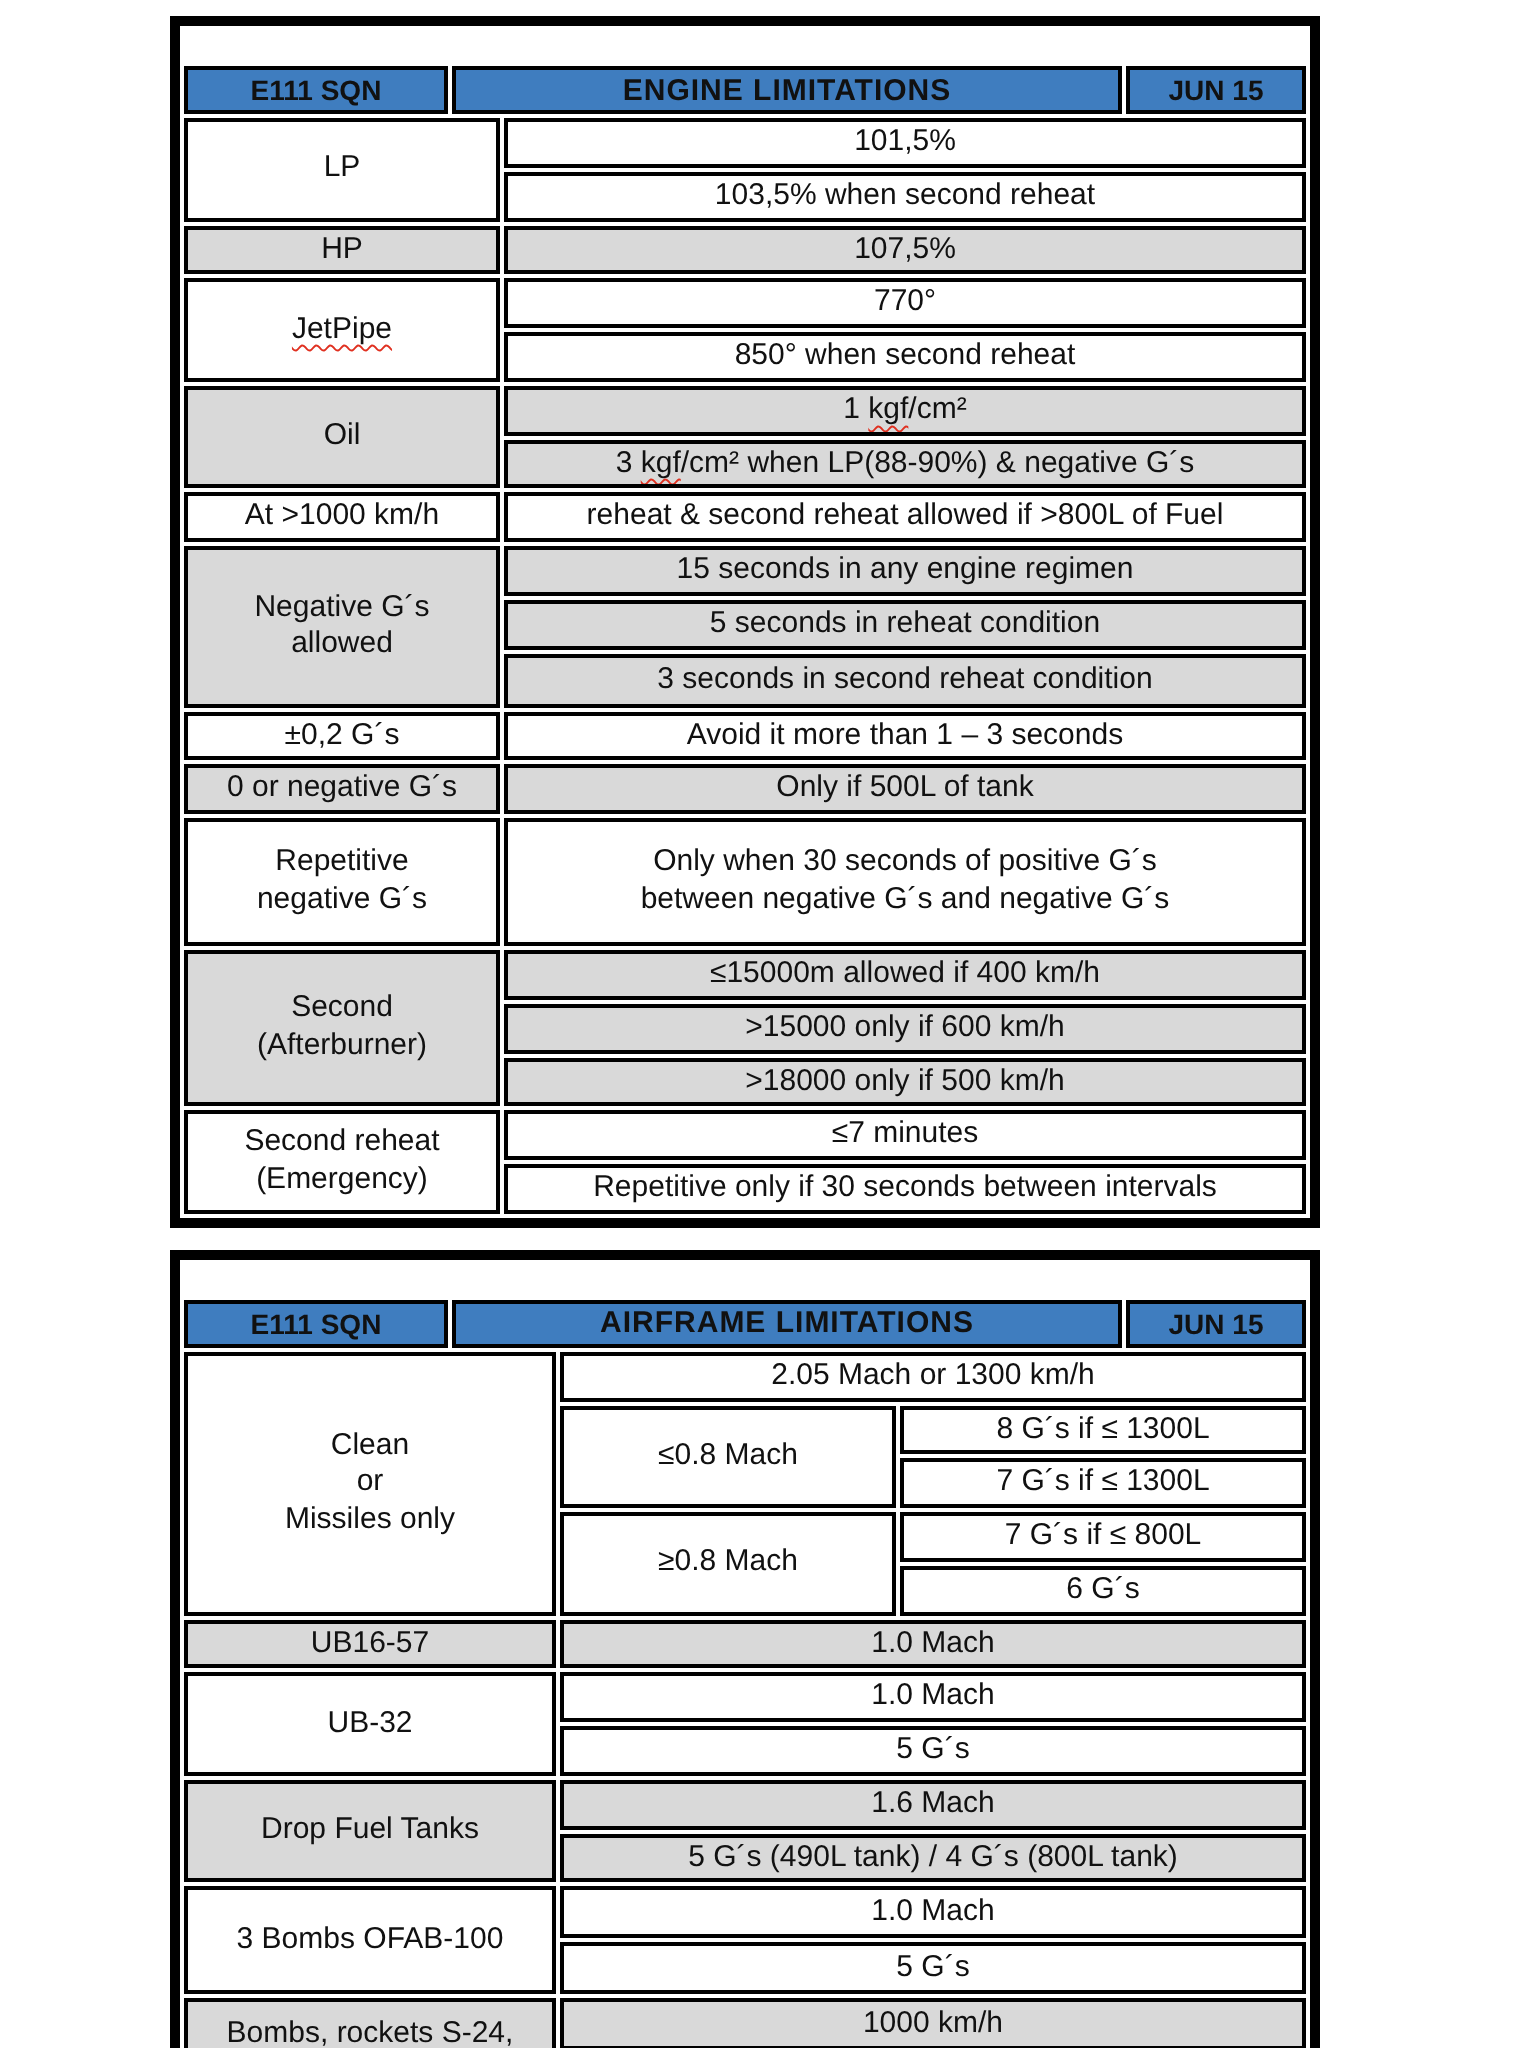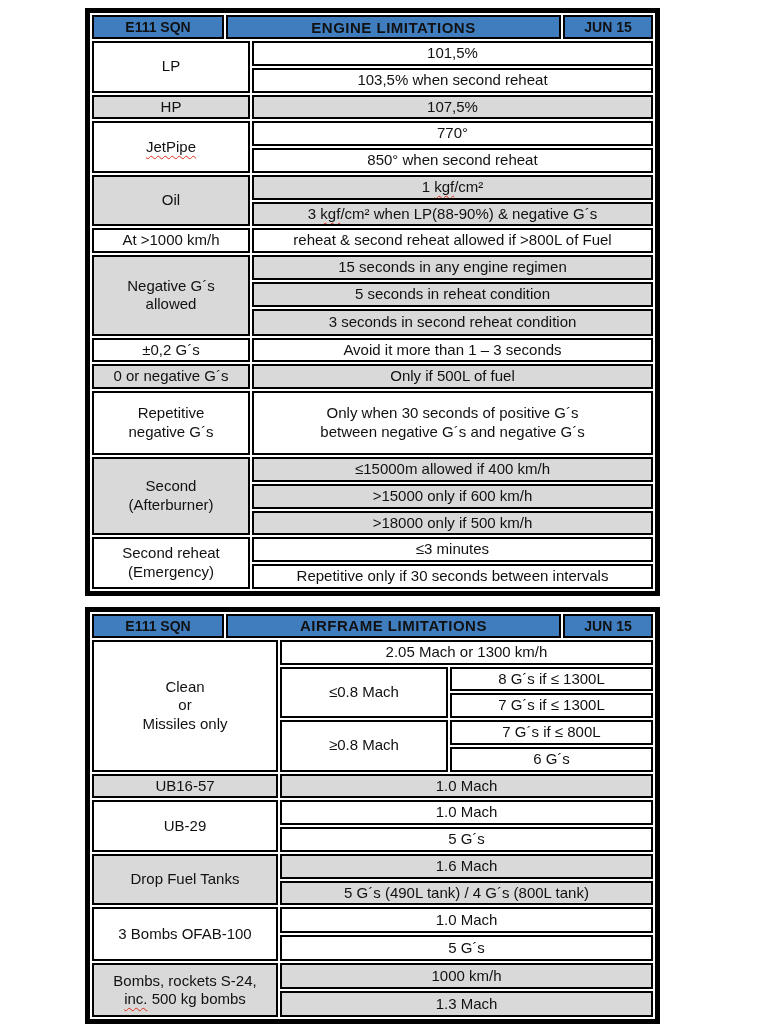--- a/index.html
+++ b/index.html
@@ -24,21 +24,21 @@
     background: #fff;
     padding: 0;
   }
   .card.engine { margin-bottom: 11px; }
   table {
     border-collapse: separate;
     border-spacing: 2px;
     width: 100%;
     table-layout: fixed;
   }
-  .head-table { margin-bottom: -2px; }
+  .head-table { margin-bottom: -2px; margin-top: 18px; }
   .head-table td {
     background: var(--blue);
     border: 2px solid var(--border);
     text-align: center;
     vertical-align: middle;
     font-weight: bold;
     height: 24px;
     overflow: hidden;
   }
   .badge { font-size: 14px; }
@@ -129,42 +129,42 @@
       </tr>
       <tr class="t40">
         <td class="val g">3 seconds in second reheat condition</td>
       </tr>
       <tr>
         <td class="label">±0,2 G´s</td>
         <td class="val">Avoid it more than 1 – 3 seconds</td>
       </tr>
       <tr>
         <td class="label g">0 or negative G´s</td>
-        <td class="val g">Only if 500L of fuel</td>
+        <td class="val g">Only if 500L of tank</td>
       </tr>
       <tr class="t64">
         <td class="label">Repetitive
 negative G´s</td>
         <td class="val" style="padding:1px 48px">Only when 30 seconds of positive G´s between negative G´s and negative G´s</td>
       </tr>
       <tr>
         <td class="label g" rowspan="3">Second
 (Afterburner)</td>
         <td class="val g">≤15000m allowed if 400 km/h</td>
       </tr>
       <tr>
         <td class="val g">&gt;15000 only if 600 km/h</td>
       </tr>
       <tr>
         <td class="val g">&gt;18000 only if 500 km/h</td>
       </tr>
       <tr>
         <td class="label" rowspan="2">Second reheat
 (Emergency)</td>
-        <td class="val">≤3 minutes</td>
+        <td class="val">≤7 minutes</td>
       </tr>
       <tr>
         <td class="val">Repetitive only if 30 seconds between intervals</td>
       </tr>
     </tbody>
       </table>
   </section>
 
   <section class="card airframe">
     <table class="head-table">
@@ -206,21 +206,21 @@
         <td class="val">7 G´s if ≤ 800L</td>
       </tr>
       <tr>
         <td class="val">6 G´s</td>
       </tr>
       <tr>
         <td class="label g">UB16-57</td>
         <td class="val g" colspan="2">1.0 Mach</td>
       </tr>
       <tr>
-        <td class="label" rowspan="2">UB-29</td>
+        <td class="label" rowspan="2">UB-32</td>
         <td class="val" colspan="2">1.0 Mach</td>
       </tr>
       <tr>
         <td class="val" colspan="2">5 G´s</td>
       </tr>
       <tr>
         <td class="label g" rowspan="2">Drop Fuel Tanks</td>
         <td class="val g" colspan="2">1.6 Mach</td>
       </tr>
       <tr>

